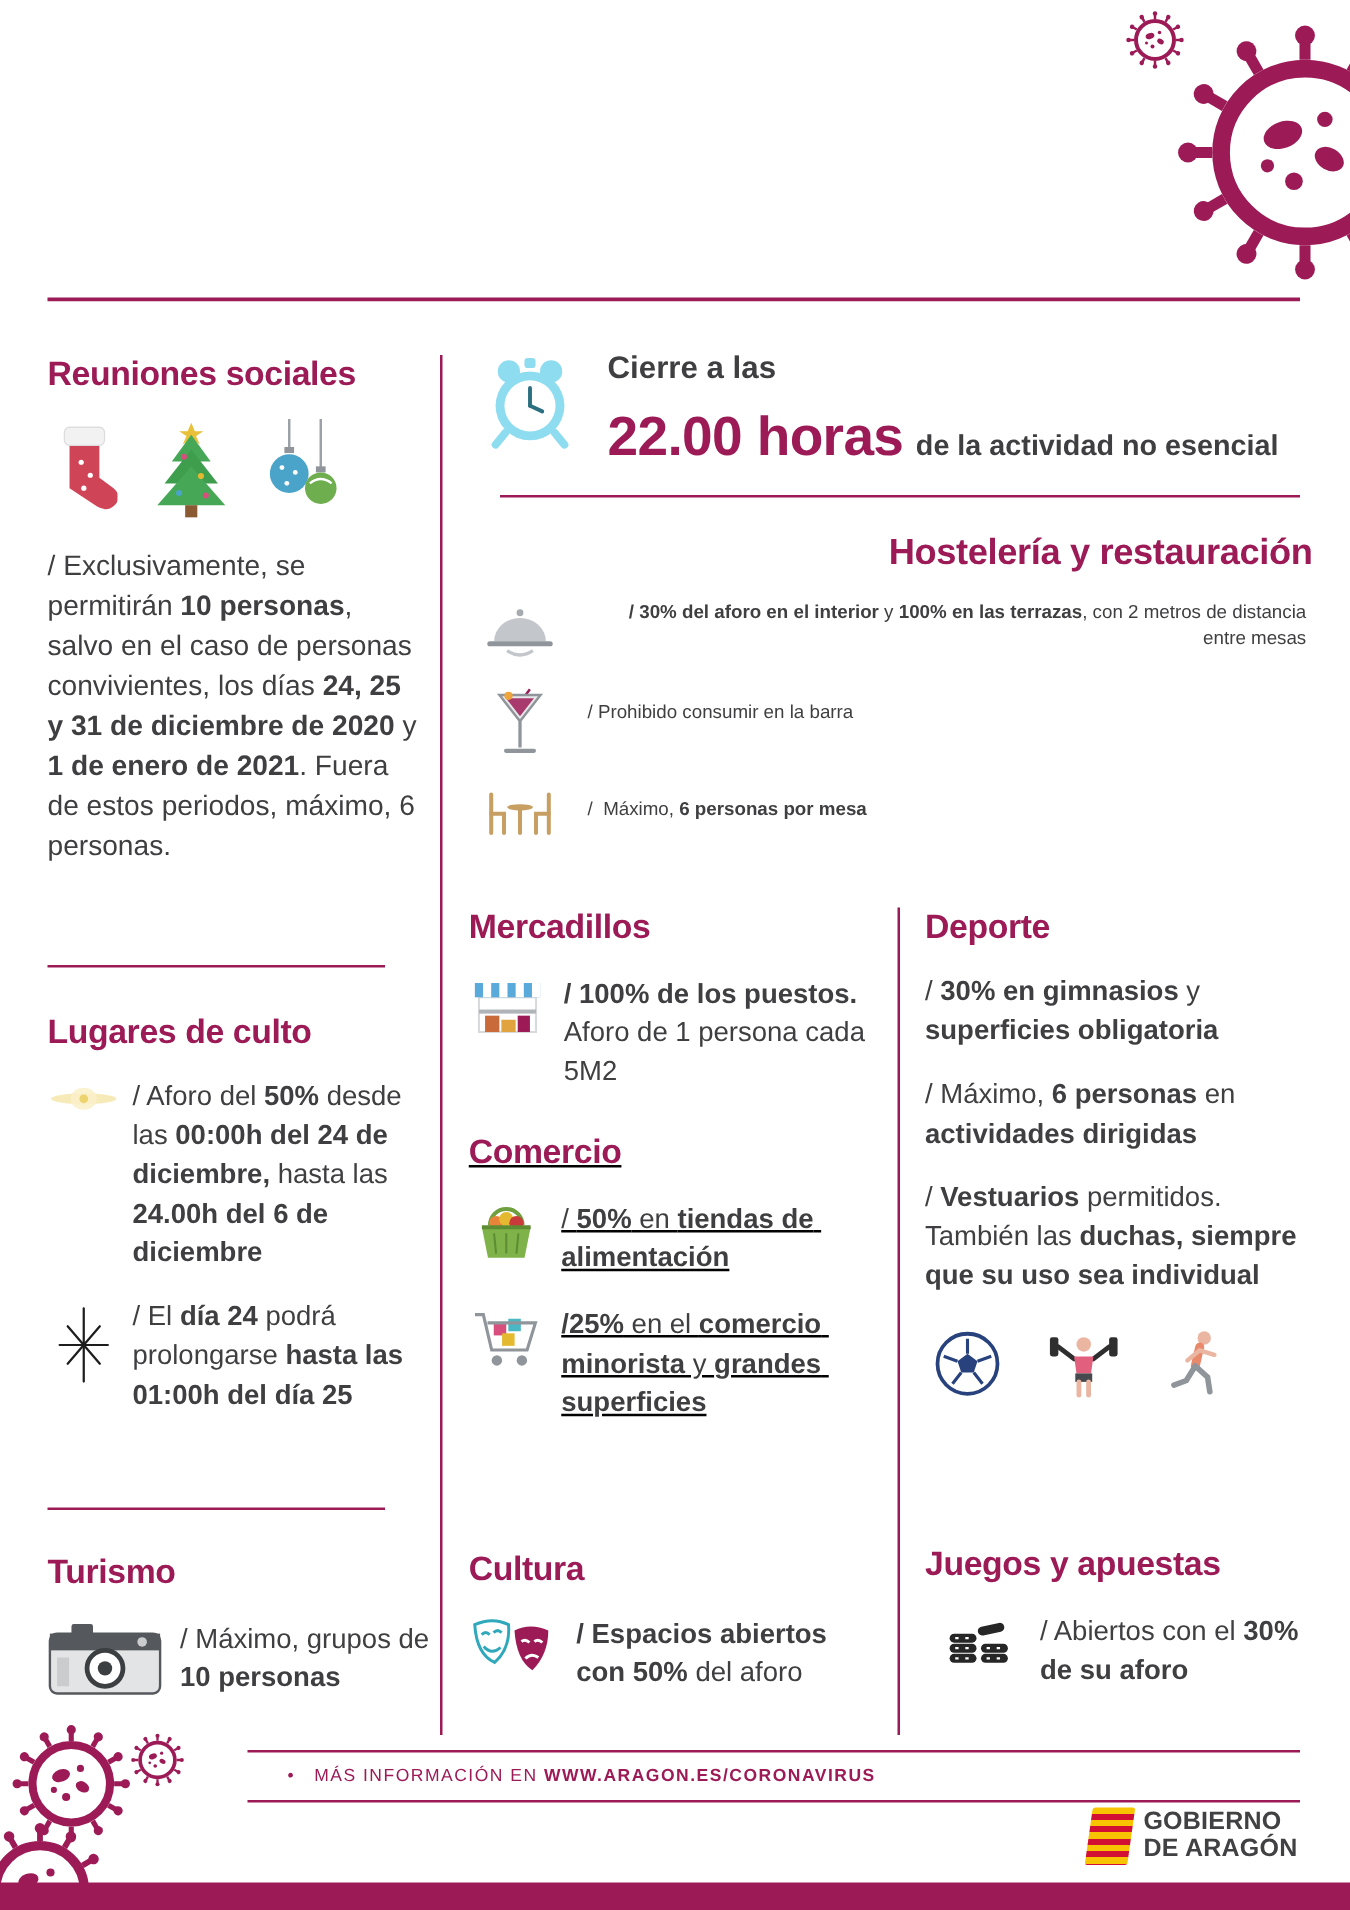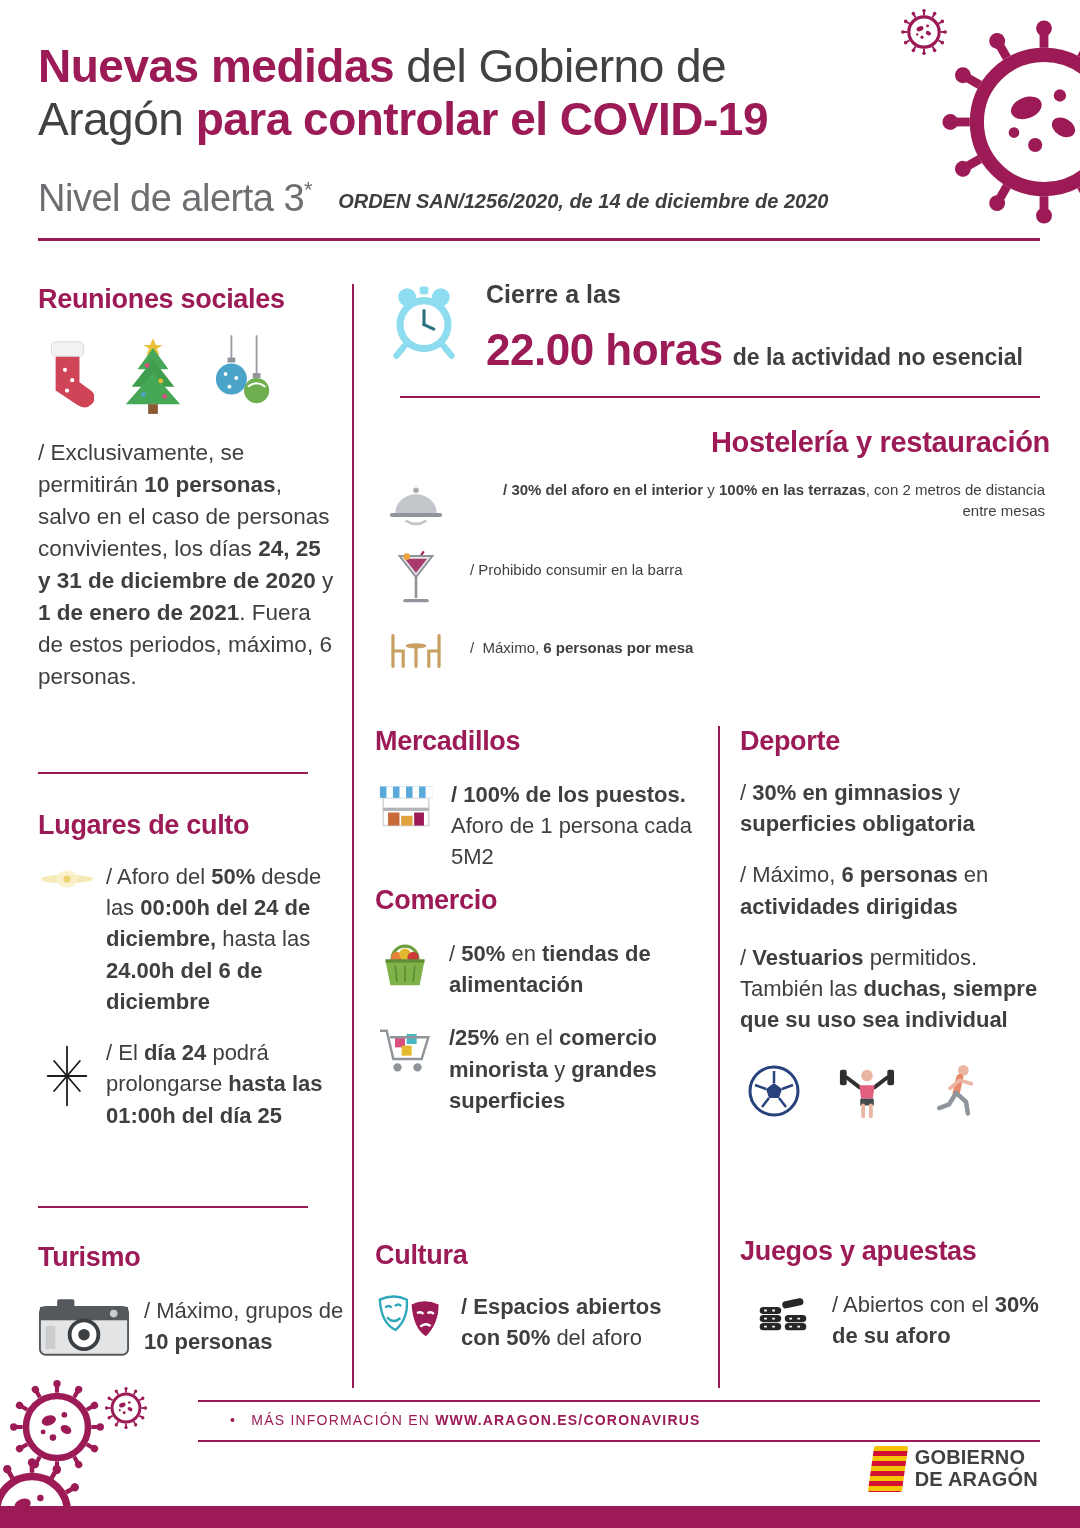--- a/index.html
+++ b/index.html
@@ -58,21 +58,21 @@
   
   .sec-hosteleria{ left:384px; top:426px; width:666px;text-align:right; }
   .sec-hosteleria h2{ font-size:29px; }
   .sec-hosteleria .row{ margin-top:20px; gap:22px; }
   .sec-hosteleria .icn{ width:64px; }
   .sec-hosteleria .body-txt{ font-size:15px; max-width:575px; }
 
   
   .sec-mercadillos{ left:375px; top:726px; width:322px; }
   .sec-mercadillos .row{ margin-top:22px; gap:14px; }
-  .sec-comercio{ left:375px; top:885px; width:322px; }
+  .sec-comercio{ left:375px; top:906px; width:322px;text-decoration:underline; }
   .sec-comercio .row{ margin-top:22px; gap:14px; }
   .sec-cultura{ left:375px; top:1240px; width:330px; }
   .sec-cultura .row{ margin-top:20px; gap:16px; }
 
   
   .sec-deporte{ left:740px; top:726px; width:302px; }
   .sec-deporte .body-txt{ margin-top:20px; }
   .sports-row{ display:flex; gap:34px; margin-top:26px; align-items:center; padding-left:6px; }
   .sec-juegos{ left:740px; top:1236px; width:302px; }
   .sec-juegos .row{ margin-top:22px; gap:20px; padding-left:14px; }
@@ -118,27 +118,20 @@
       <ellipse cx="71" cy="63" rx="7" ry="5" fill="#9c1b57" transform="rotate(30 71 63)"></ellipse>
       <circle cx="55" cy="73" r="4" fill="#9c1b57"></circle>
       <circle cx="69" cy="45" r="3.5" fill="#9c1b57"></circle>
       <circle cx="43" cy="66" r="3" fill="#9c1b57"></circle>
     </g>
   </defs>
 </svg>
 
 <div class="page">
 
-  <header class="abs header">
-    <h1 class="title rich"><span class="seg-b">Nuevas medidas</span><span> del Gobierno de Aragón </span><span class="seg-b">para controlar el COVID-19</span></h1>
-    <div class="alert-row">
-      <div class="alert-level"><span>Nivel de alerta 3</span><sup>*</sup></div>
-      <div class="order-ref">ORDEN SAN/1256/2020, de 14 de diciembre de 2020</div>
-    </div>
-  </header>
   <div class="abs header-rule"></div>
 
   <svg class="abs virus-top-small" viewBox="0 0 120 120">
       <use href="#virus"></use>
     </svg>
   <svg class="abs virus-top-big" viewBox="0 0 120 120">
       <use href="#virus"></use>
     </svg>
 
   <div class="abs vline vline1"></div>

